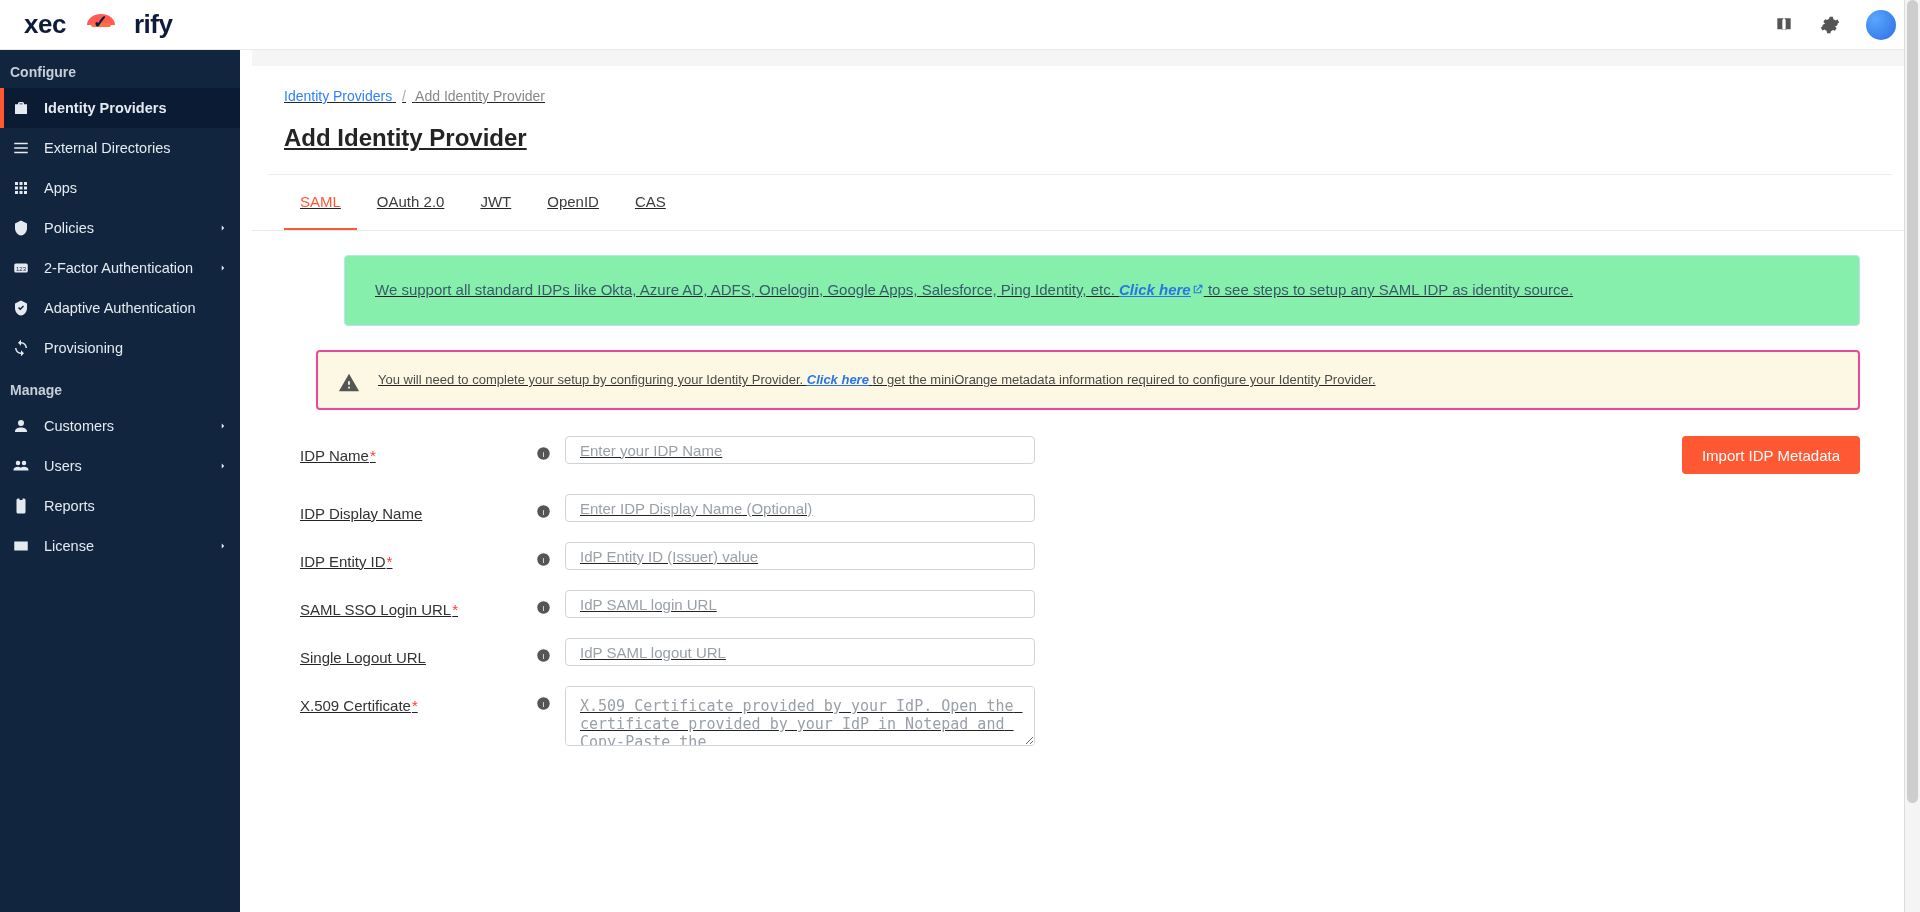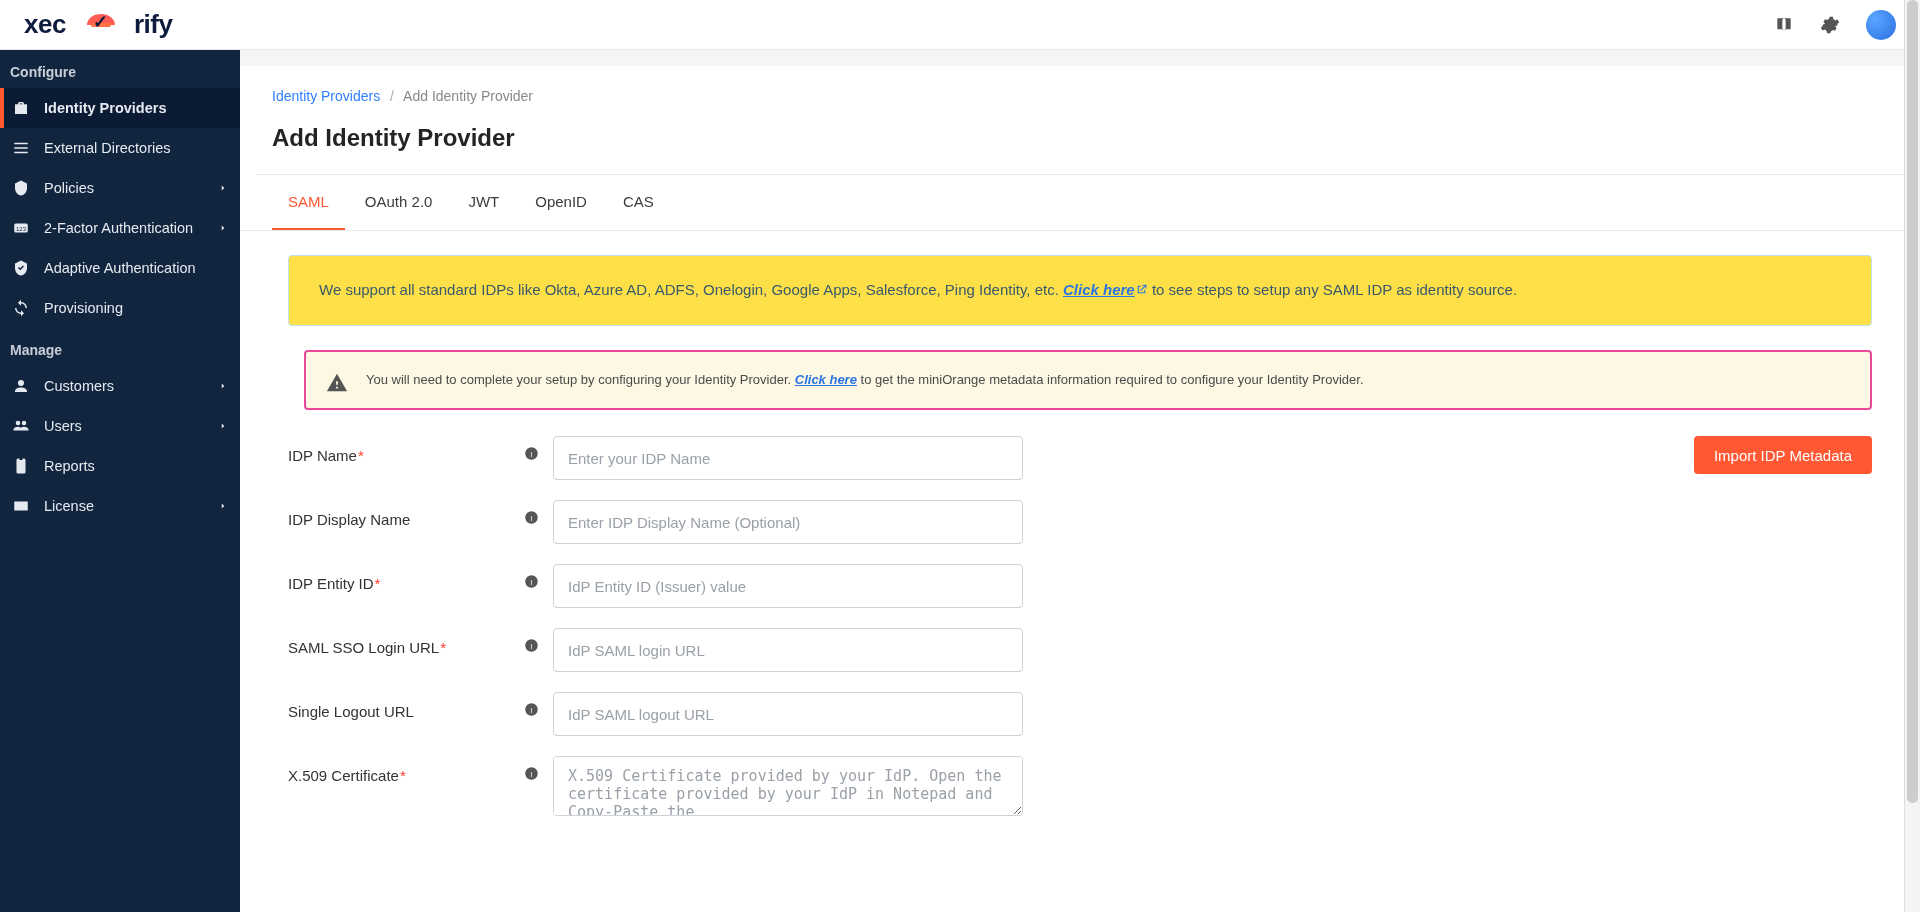--- a/index.html
+++ b/index.html
@@ -22,53 +22,53 @@
 .section-label { font-size:14px; color:#c7ced8; padding:14px 10px 8px; font-weight:700; }
 .sb-item { display:flex; align-items:center; gap:14px; padding:11px 12px; font-size:14.5px; cursor:pointer; position:relative; }
 .sb-item.active { background:#0b1b33; font-weight:600; }
 .sb-item.active::before { content:""; position:absolute; left:0; top:0; bottom:0; width:4px; background:#ff5833; }
 .sb-item .chev { margin-left:auto; }
 .sb-ico { width:18px; height:18px; display:flex; align-items:center; justify-content:center; }
 .sb-ico svg { width:18px; height:18px; fill:#e5eaf0; }
 .chev svg { width:10px; height:10px; fill:#e5eaf0; }
 
 
-.main { margin-left:240px; padding:0 0 40px; }
+.main { margin-left:240px; padding:0 12px 40px;text-decoration:underline; }
 .greybar { height:16px; background:#f5f5f5; }
 .crumbs { padding:22px 32px 0; font-size:14px; }
 .crumbs a { color:#2f80ff; text-decoration:none; }
 .crumbs .sep { color:#aaa; margin:0 6px; }
 .crumbs .cur { color:#888; }
 h1.page-title { font-size:24px; font-weight:600; padding:20px 32px 22px; }
 .hr { height:1px; background:#ececec; margin:0 16px; }
 
 
 .tabs { display:flex; gap:4px; padding:0 32px; border-bottom:1px solid #e9e9e9; }
 .tab { padding:18px 16px; font-size:15px; color:#3c3c3c; cursor:pointer; border-bottom:2px solid transparent; }
 .tab.active { color:#ff5833; border-bottom:2px solid #ff5833; font-weight:500; }
 
 
 .content-pad { padding:24px 48px 0; }
-.info-box { background:#fde047; border:1px solid #bde1f1; border-radius:4px; padding:22px 30px; font-size:15px; line-height:1.6; color:#3b596c; }
+.info-box { background:#86efac; border:1px solid #bde1f1; border-radius:4px; padding:22px 30px; font-size:15px; line-height:1.6; color:#3b596c;margin-left:44px; }
 .info-box a { color:#2a74e4; font-style:italic; font-weight:600; text-decoration:underline; }
 .ext-ico { display:inline-block; vertical-align:-1px; }
 .ext-ico svg { width:13px; height:13px; fill:#2a74e4; }
 .warn-box { background:#fcf8e3; border:2px solid #ec4899; border-radius:4px; padding:18px 30px 18px 60px; margin-top:24px; position:relative; font-size:13px; line-height:1.55; color:#4b4b4b;margin-left:16px; }
 .warn-ico { position:absolute; left:20px; top:20px; }
 .warn-ico svg { width:22px; height:22px; fill:#555; }
 .warn-box a { color:#2a74e4; font-style:italic; font-weight:600; text-decoration:underline; }
 
 
 .form { margin-top:26px; }
 .form-row { display:flex; align-items:flex-start; margin-bottom:20px; }
 .flabel { width:265px; padding-top:10px; font-size:15px; color:#333; display:flex; align-items:center; }
 .flabel .req { color:#ff3b2a; margin-left:1px; }
 .tip-ico { margin-left:auto; margin-right:14px; }
 .tip-ico svg { width:15px; height:15px; fill:#555; }
-.finput { width:470px; height:44px; border:1px solid #cfd3d9; border-radius:4px; padding:0 14px; font-size:15px; color:#333; }
+.finput { width:470px; height:28px; border:1px solid #cfd3d9; border-radius:4px; padding:0 14px; font-size:15px; color:#333; }
 .finput::placeholder { color:#9aa0a8; }
 textarea.finput { height:60px; padding-top:10px; resize:vertical; }
 .right-col { margin-left:auto; padding-right:0; }
 .btn-orange { background:#ff5833; color:#fff; border:none; height:38px; padding:0 20px; border-radius:4px; font-size:15px; cursor:pointer; }
 
 
 .vscroll { position:fixed; right:0; top:0; bottom:0; width:16px; border-left:1px solid #dcdcdc; background:#f4f4f4; }
 .vscroll .thumb { position:absolute; left:2px; right:2px; top:0; height:88%; background:#cdcdcd; border-radius:6px; }
 </style>
 </head>
@@ -102,20 +102,28 @@
         </span>
         <span>Identity Providers</span>
       </div>
       <div class="sb-item">
         <span class="sb-ico">
           <svg viewBox="0 0 24 24">
             <path d="M3 5h18v2H3V5zm0 6h18v2H3v-2zm0 6h18v2H3v-2z"></path>
           </svg>
         </span>
         <span>External Directories</span>
+      </div>
+      <div class="sb-item">
+        <span class="sb-ico">
+          <svg viewBox="0 0 24 24">
+            <path d="M4 4h4v4H4V4zm6 0h4v4h-4V4zm6 0h4v4h-4V4zM4 10h4v4H4v-4zm6 0h4v4h-4v-4zm6 0h4v4h-4v-4zM4 16h4v4H4v-4zm6 0h4v4h-4v-4zm6 0h4v4h-4v-4z"></path>
+          </svg>
+        </span>
+        <span>Apps</span>
       </div>
       <div class="sb-item">
         <span class="sb-ico">
           <svg viewBox="0 0 24 24">
             <path d="M12 2l8 4v6c0 5-3.4 9.3-8 10-4.6-.7-8-5-8-10V6l8-4z"></path>
           </svg>
         </span>
         <span>Policies</span>
         <span class="chev"><svg viewBox="0 0 24 24">
             <path d="M9 6l6 6-6 6z"></path>

